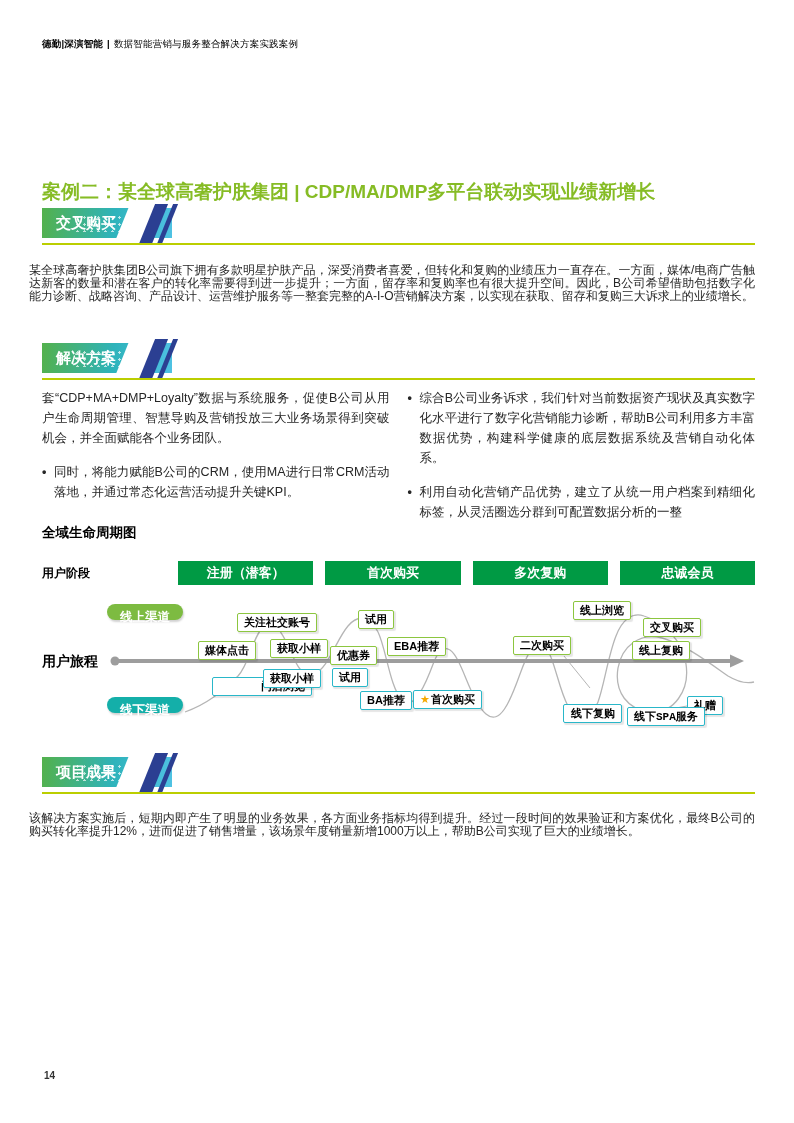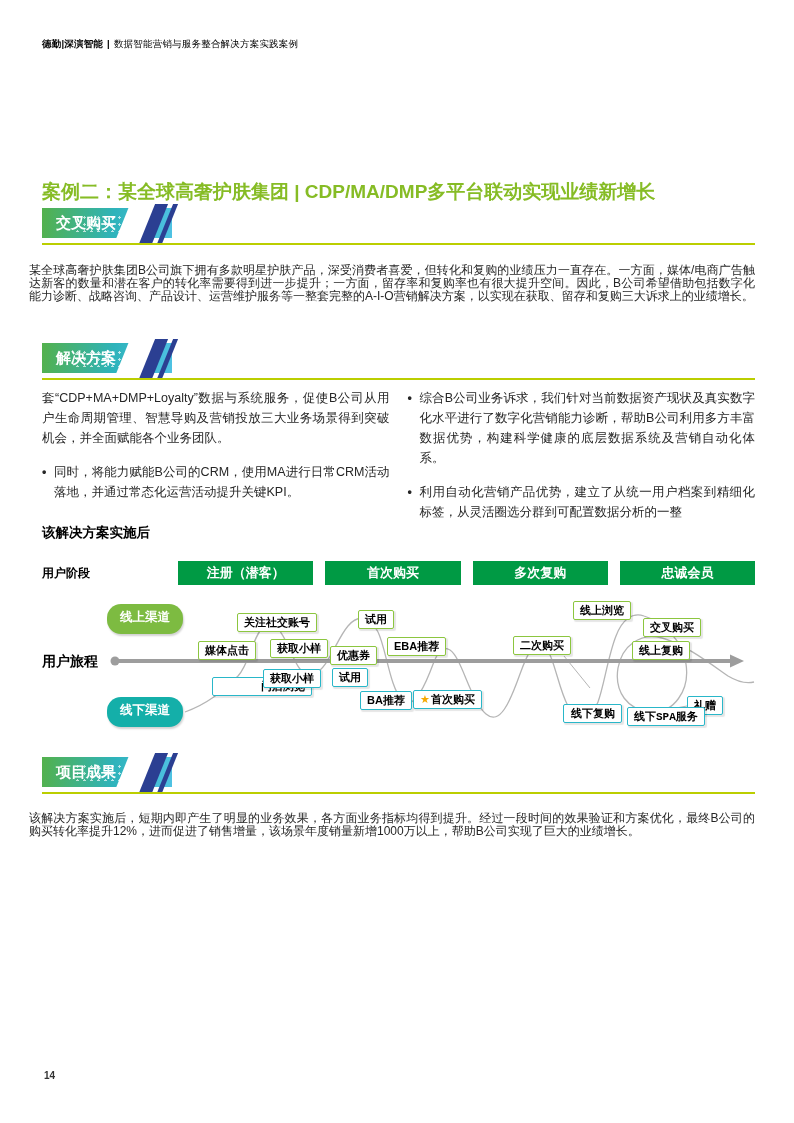--- a/index.html
+++ b/index.html
@@ -39,21 +39,21 @@
   
   .dg-title{top:524px;left:42px;font-size:13.5px;font-weight:bold;color:#000;}
   .stage-row{top:561px;left:42px;width:713px;display:flex;align-items:center;}
   .stage-label{width:136px;font-size:12px;font-weight:bold;color:#000;}
   .stage-boxes{flex:1;display:flex;gap:12px;}
   .stage{flex:1;background:var(--stage-green);color:#fff;font-size:13px;font-weight:bold;
          text-align:center;line-height:24px;height:24px;}
   .canvas{top:592px;left:42px;width:713px;height:150px;}
   .canvas svg{position:absolute;left:0;top:0;}
   .journey-label{position:absolute;left:0;top:61px;font-size:14px;font-weight:bold;color:#000;}
-  .pill{position:absolute;width:76px;height:30px;border-radius:14px;color:#fff;text-align:center;
+  .pill{position:absolute;width:76px;height:16px;border-radius:14px;color:#fff;text-align:center;
         line-height:26px;font-size:12.5px;font-weight:bold;box-shadow:1px 2px 2px rgba(0,0,0,.18);}
   .pill.online{background:var(--online);top:12px;left:65px;}
   .pill.offline{background:var(--offline);top:105px;left:65px;}
   .node{position:absolute;background:#fff;border:1.5px solid;border-radius:2px;font-size:11px;
         font-weight:bold;color:#000;padding:1px 6px;white-space:nowrap;
         box-shadow:1.5px 1.5px 1px rgba(0,0,0,.10);}
   .node.online{border-color:var(--node-green);}
   .node.offline{border-color:var(--node-teal);}
   .star{color:var(--star);margin-right:1px;}
 
@@ -94,21 +94,21 @@
       <div class="col">
         <div class="item">套“CDP+MA+DMP+Loyalty”数据与系统服务，促使B公司从用户生命周期管理、智慧导购及营销投放三大业务场景得到突破机会，并全面赋能各个业务团队。</div>
         <div class="item bullet">同时，将能力赋能B公司的CRM，使用MA进行日常CRM活动落地，并通过常态化运营活动提升关键KPI。</div>
       </div>
       <div class="col">
         <div class="item bullet">综合B公司业务诉求，我们针对当前数据资产现状及真实数字化水平进行了数字化营销能力诊断，帮助B公司利用多方丰富数据优势，构建科学健康的底层数据系统及营销自动化体系。</div>
         <div class="item bullet">利用自动化营销产品优势，建立了从统一用户档案到精细化标签，从灵活圈选分群到可配置数据分析的一整</div>
       </div>
     </div>
 
-  <div class="abs dg-title">该解决方案实施后</div>
+  <div class="abs dg-title">全域生命周期图</div>
   <div class="abs stage-row">
     <div class="stage-label">用户阶段</div>
     <div class="stage-boxes" id="stages">
         <div class="stage">注册（潜客）</div>
         <div class="stage">首次购买</div>
         <div class="stage">多次复购</div>
         <div class="stage">忠诚会员</div>
       </div>
   </div>
 

